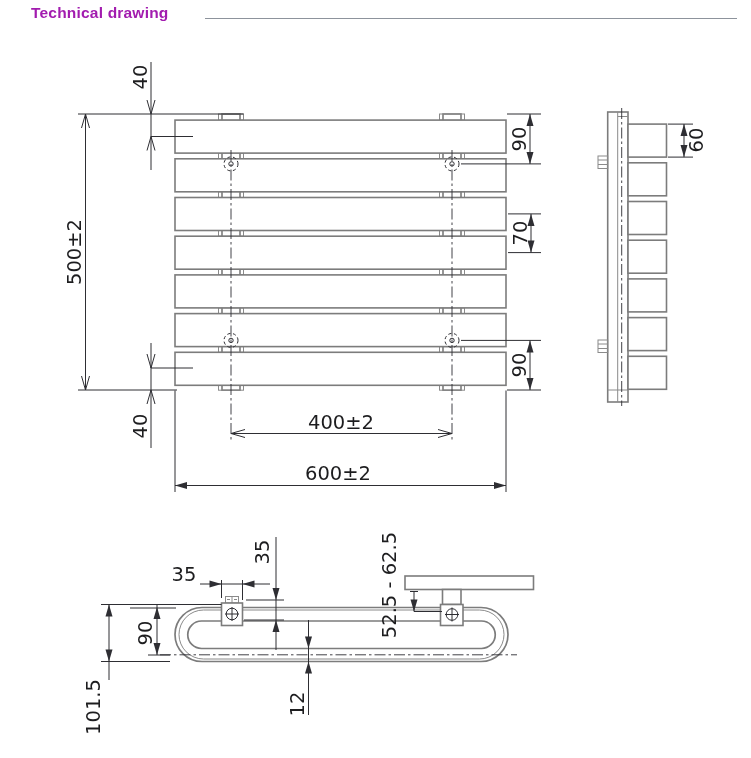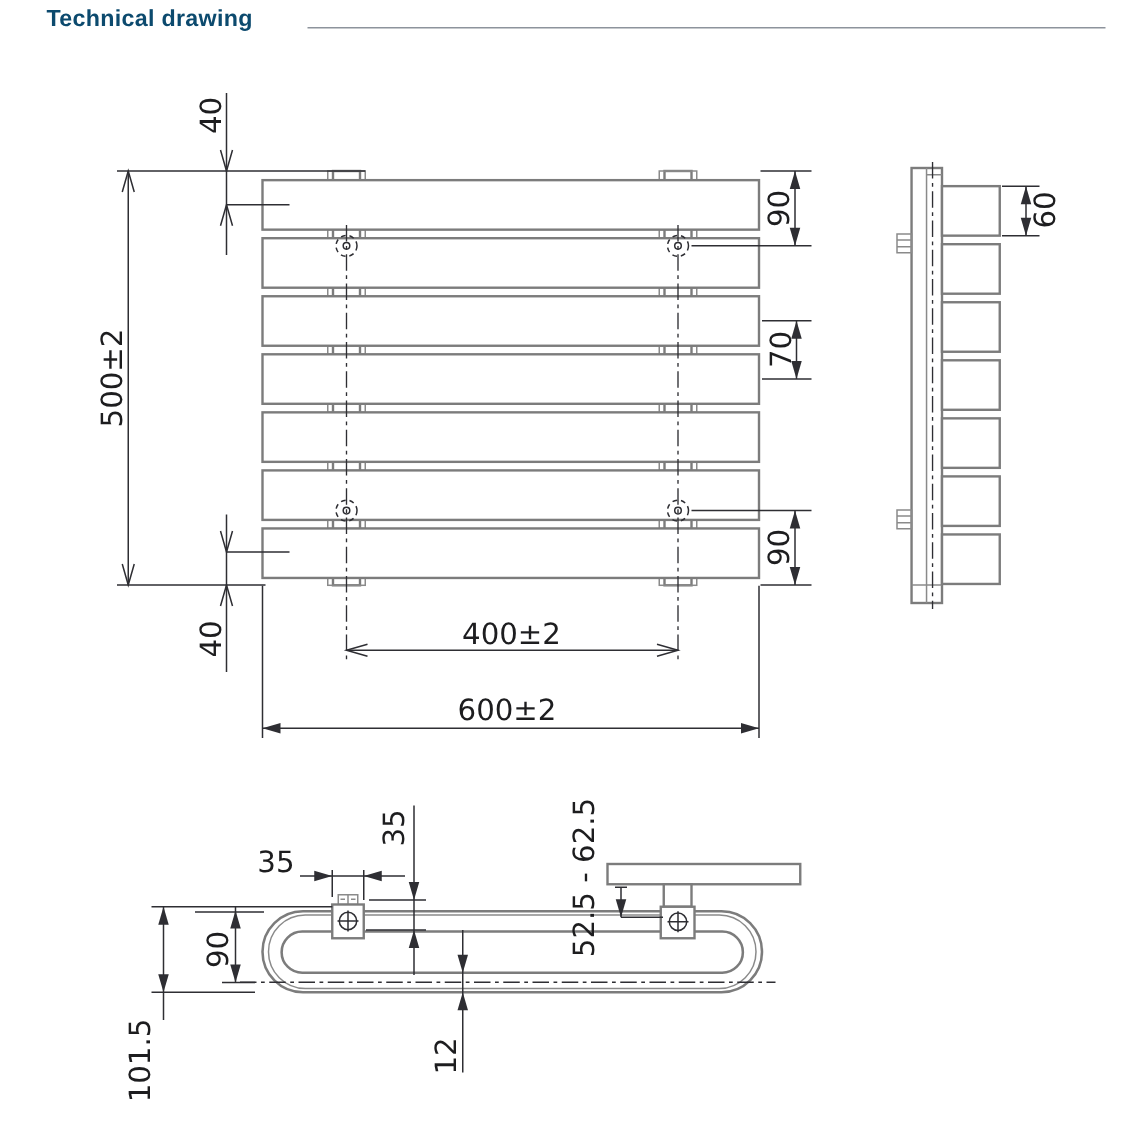--- a/index.html
+++ b/index.html
@@ -1,19 +1,19 @@
 <!DOCTYPE html>
 <html><head>
 <meta charset="utf-8">
 <style>
   html,body{margin:0;padding:0;background:#fff;}
   .page{position:relative;width:751px;height:758px;background:#fff;overflow:hidden;
         font-family:"DejaVu Sans",sans-serif;}
   .title{position:absolute;left:31px;top:4px;font-family:"Liberation Sans",sans-serif;
-         font-weight:bold;font-size:15.5px;color:#0c4a6e;letter-spacing:.2px;}
+         font-weight:bold;font-size:15.5px;color:#a21caf;letter-spacing:.2px;}
   .title-rule{position:absolute;left:205px;top:18px;width:532px;height:0;
               border-top:1.6px solid #8d939c;}
   svg{position:absolute;left:0;top:0;}
   .obj{stroke:#7c7c7c;stroke-width:1.7;fill:none;}
   .objf{stroke:#7c7c7c;stroke-width:1.6;fill:#fff;}
   .objt{stroke:#8a8a8a;stroke-width:1;fill:none;}
   .dim{stroke:#2e2e33;stroke-width:1;fill:none;}
   .cl{stroke:#2e2e33;stroke-width:.9;fill:none;stroke-dasharray:11 3 2.5 3;}
   .dash{stroke:#2e2e33;stroke-width:1;fill:none;stroke-dasharray:3.2 2.6;}
   .ah{fill:#2e2e33;stroke:none;}

